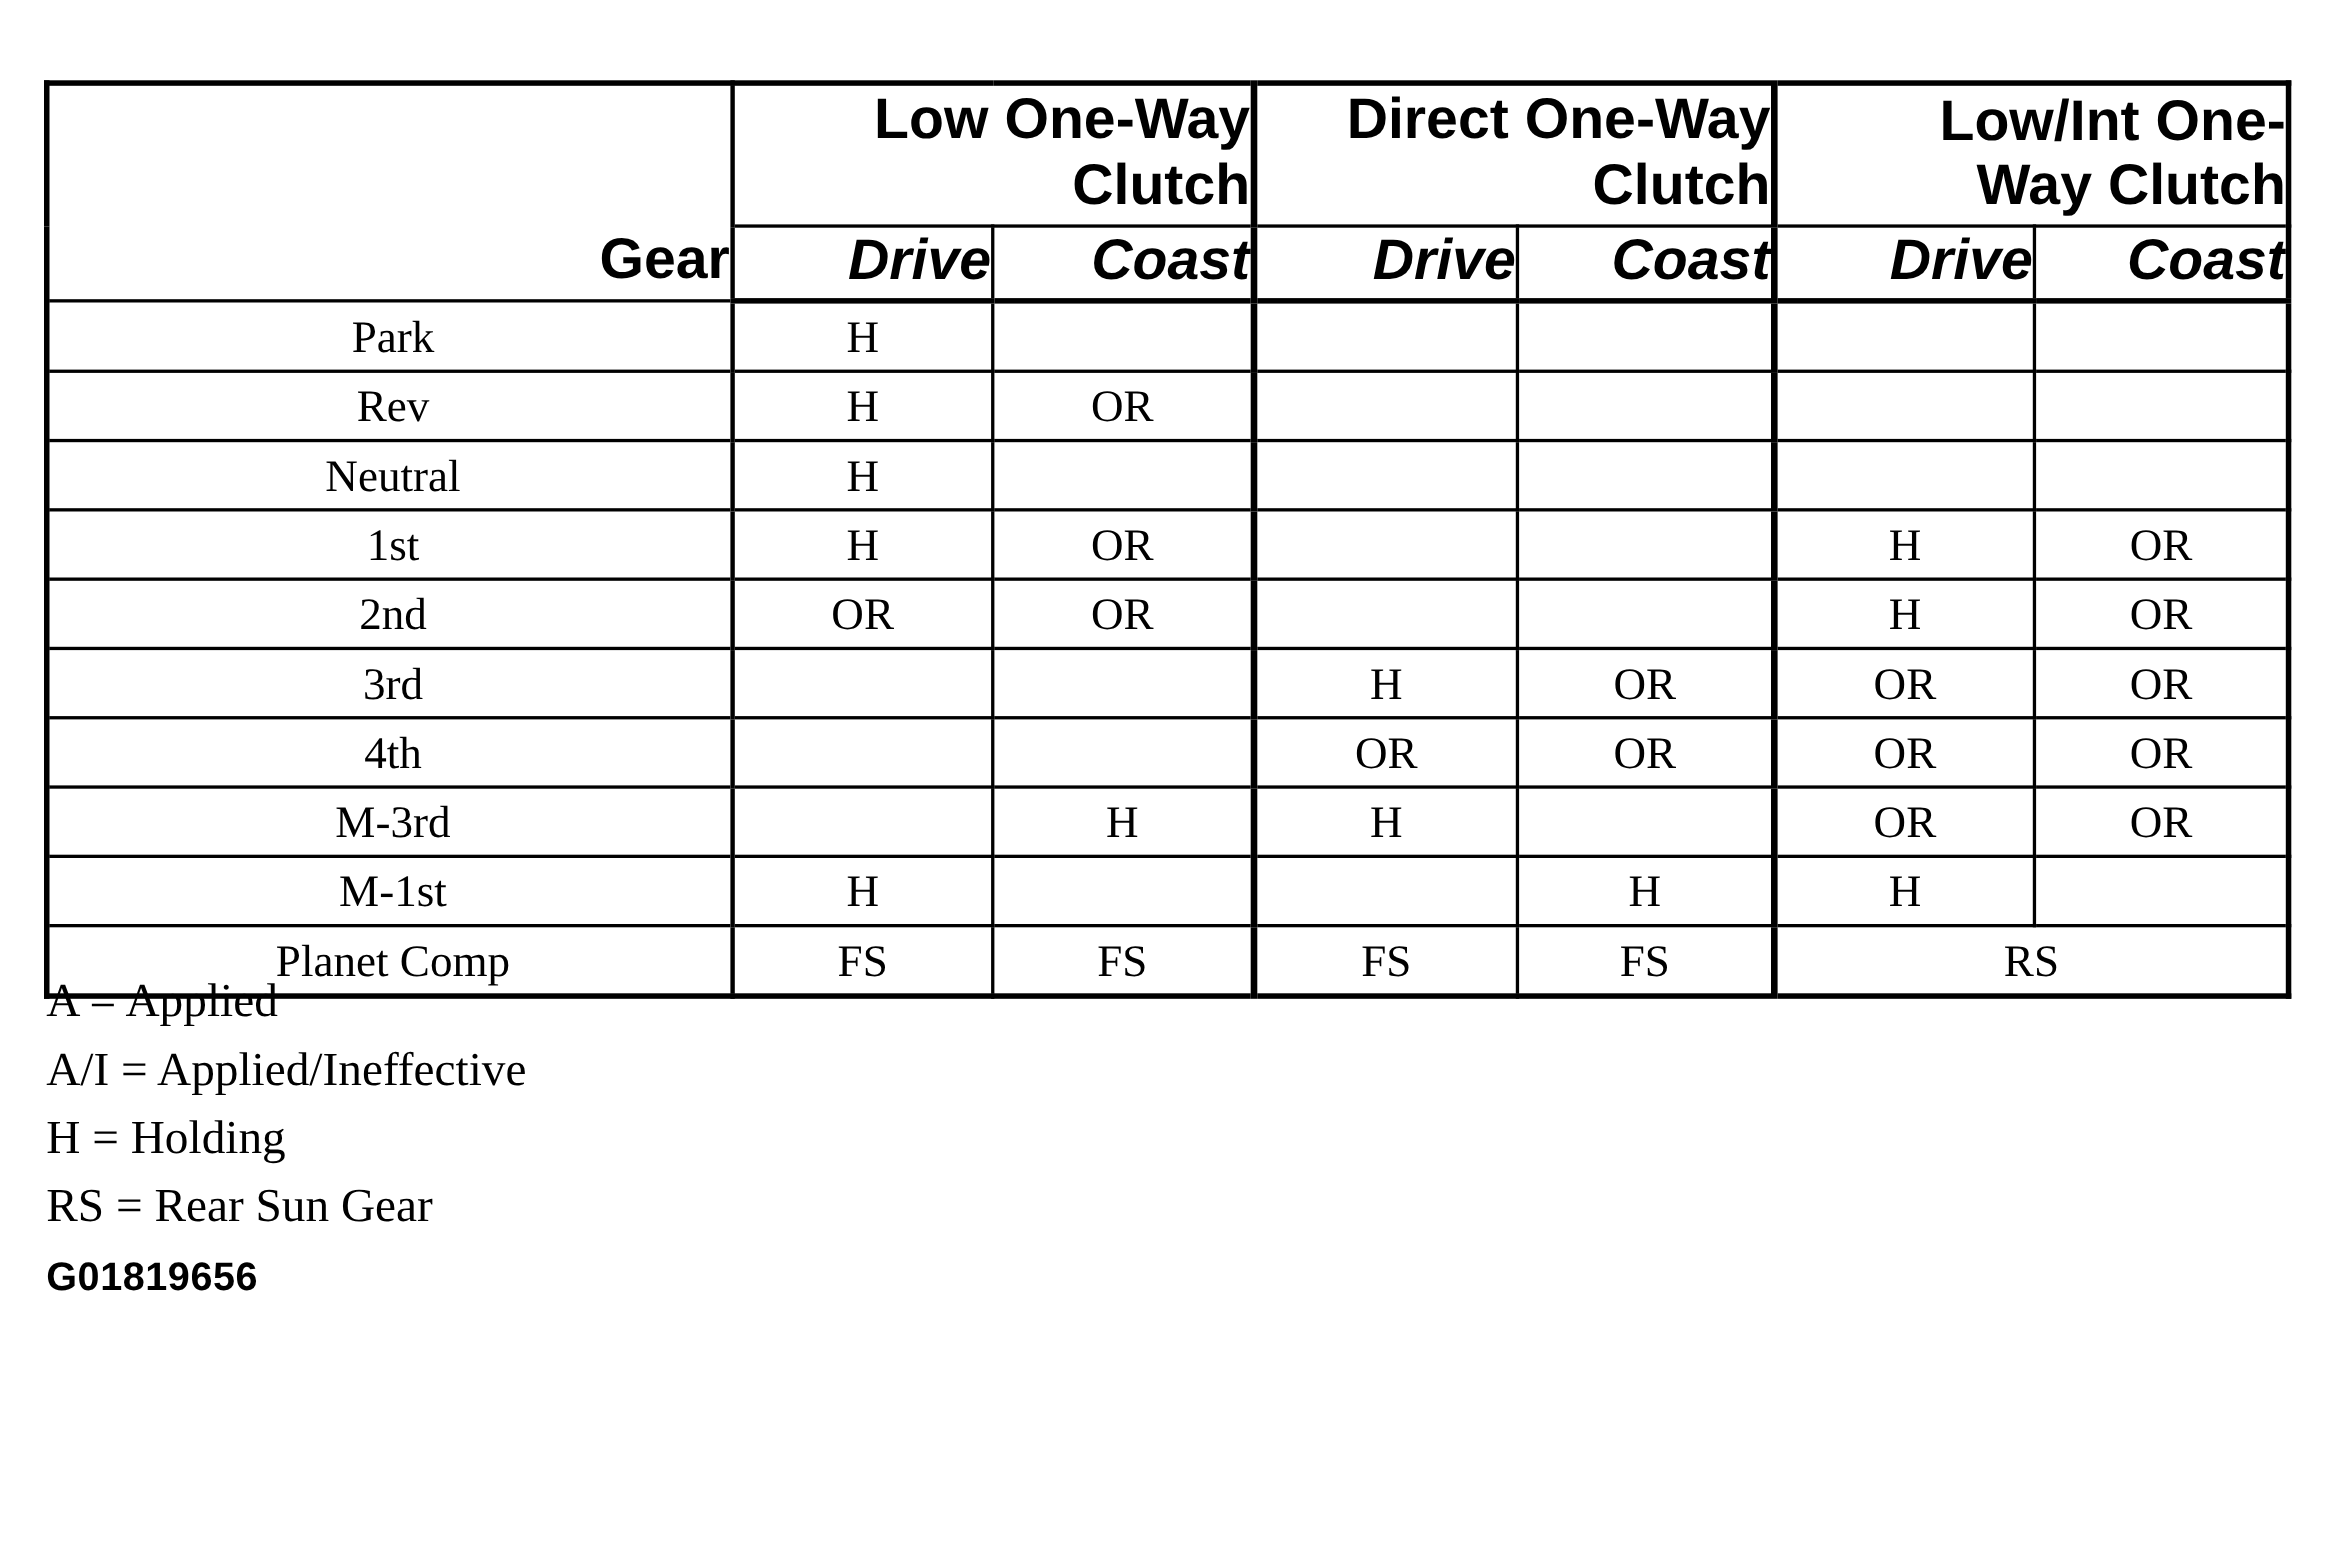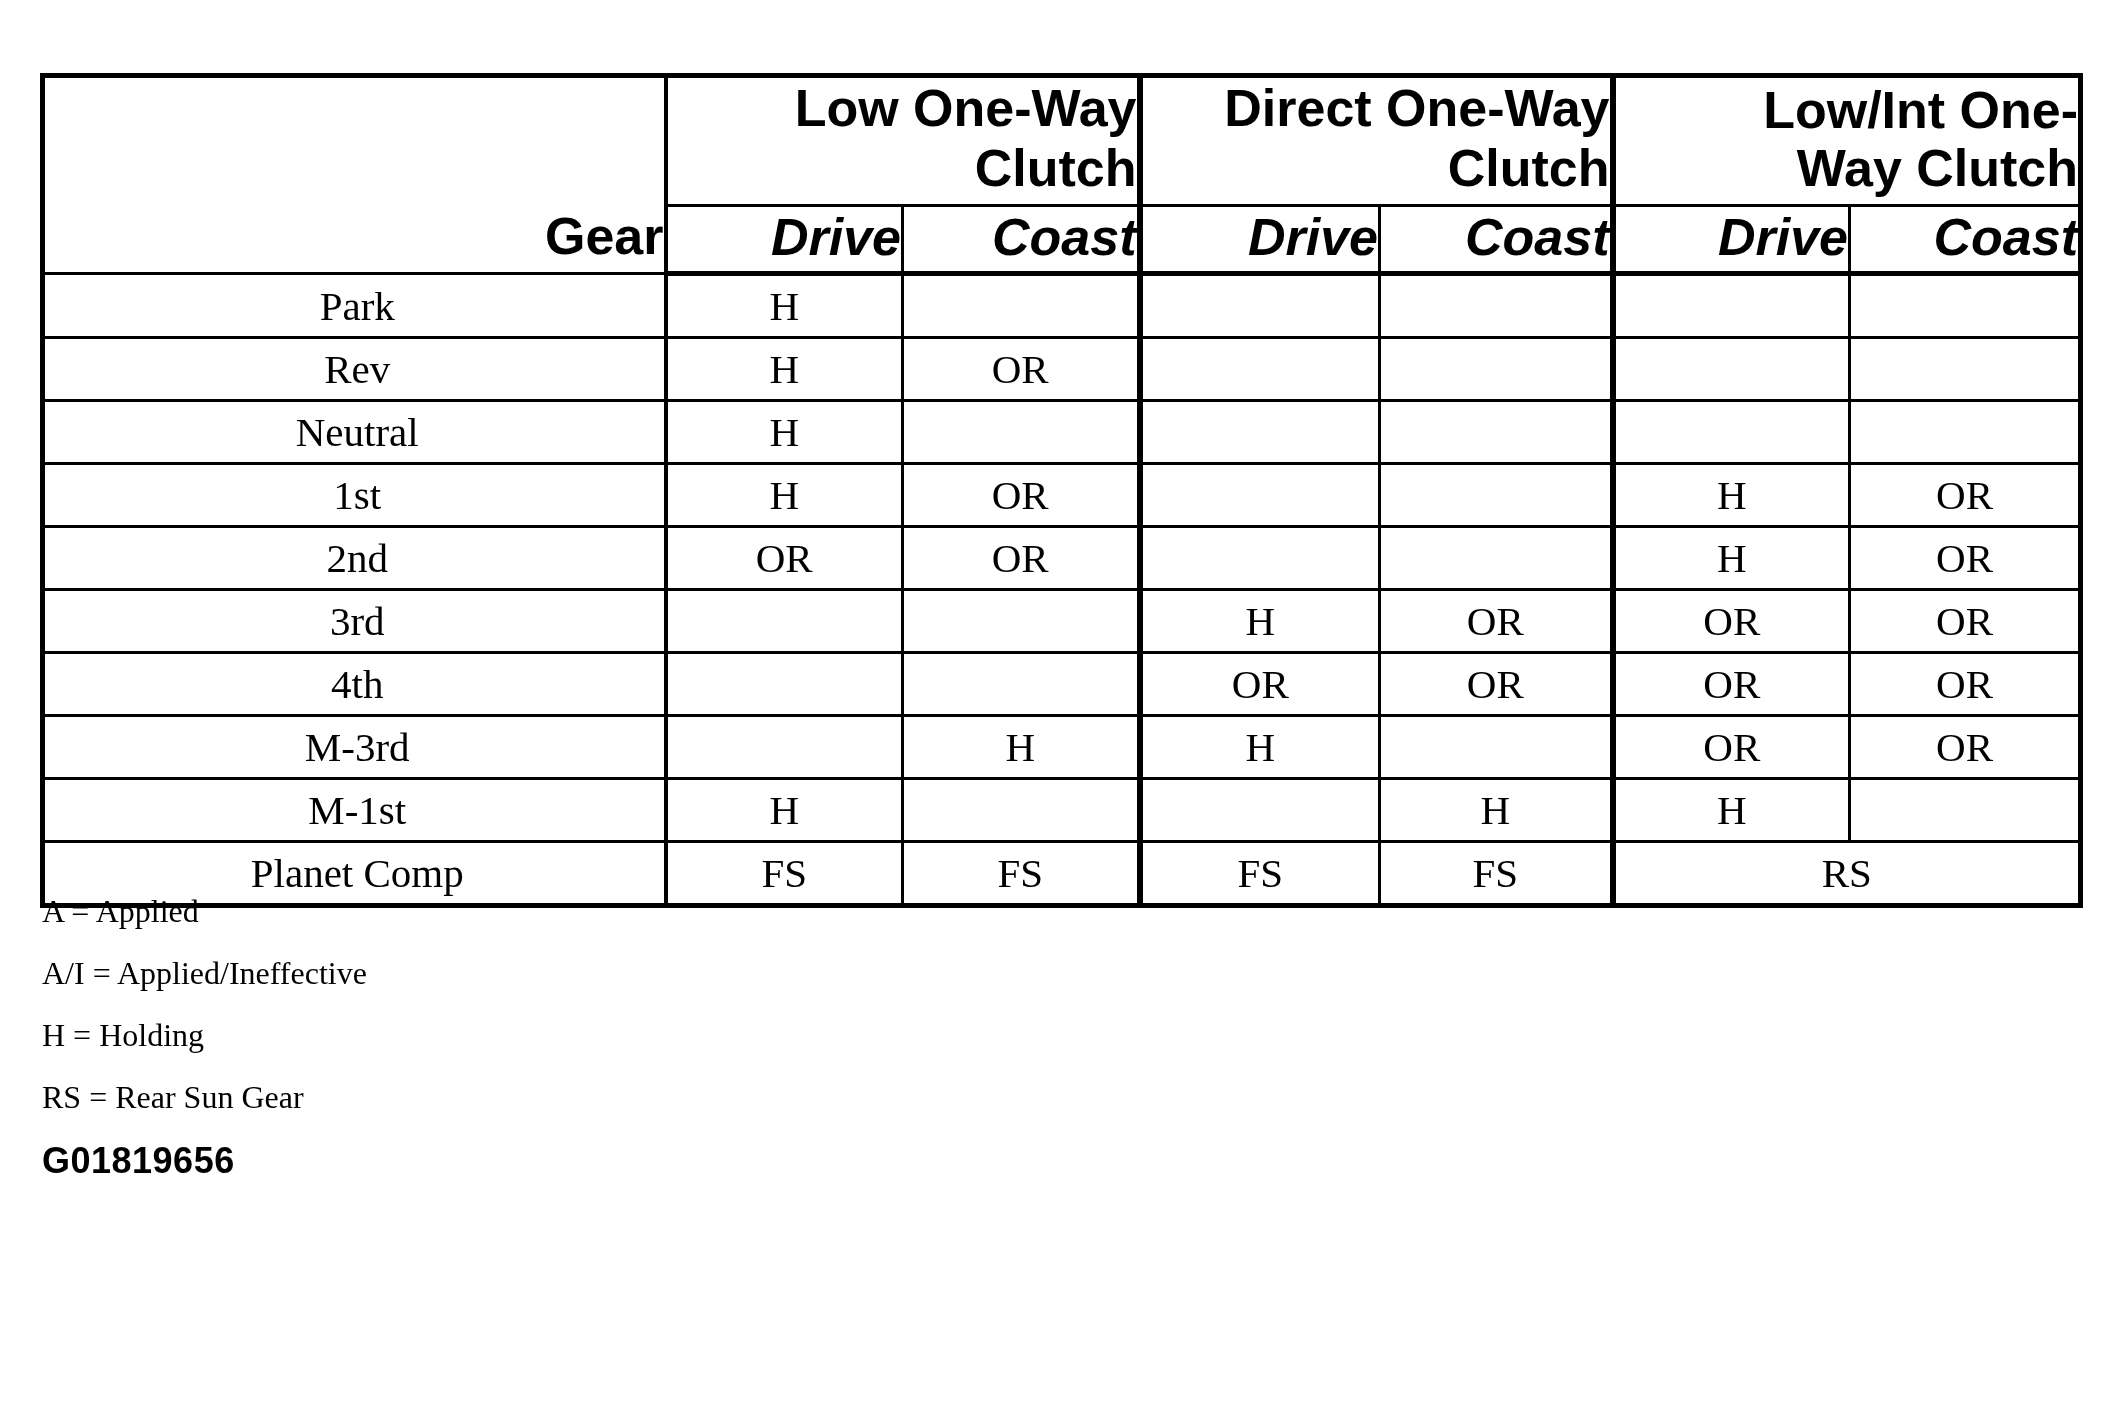--- a/index.html
+++ b/index.html
@@ -67,21 +67,21 @@
     padding-left: 6px;
   }
 
   
   .legend {
     position: absolute;
     left: 42px;
     top: 880px;
   }
   .legend-line {
-    font-size: 32px;
+    font-size: 43px;
     line-height: 62px;
     white-space: nowrap;
   }
   .figure-code {
     margin-top: 12px;
     font-family: "Liberation Sans", sans-serif;
     font-weight: bold;
     font-size: 36px;
     letter-spacing: 0.5px;
   }

